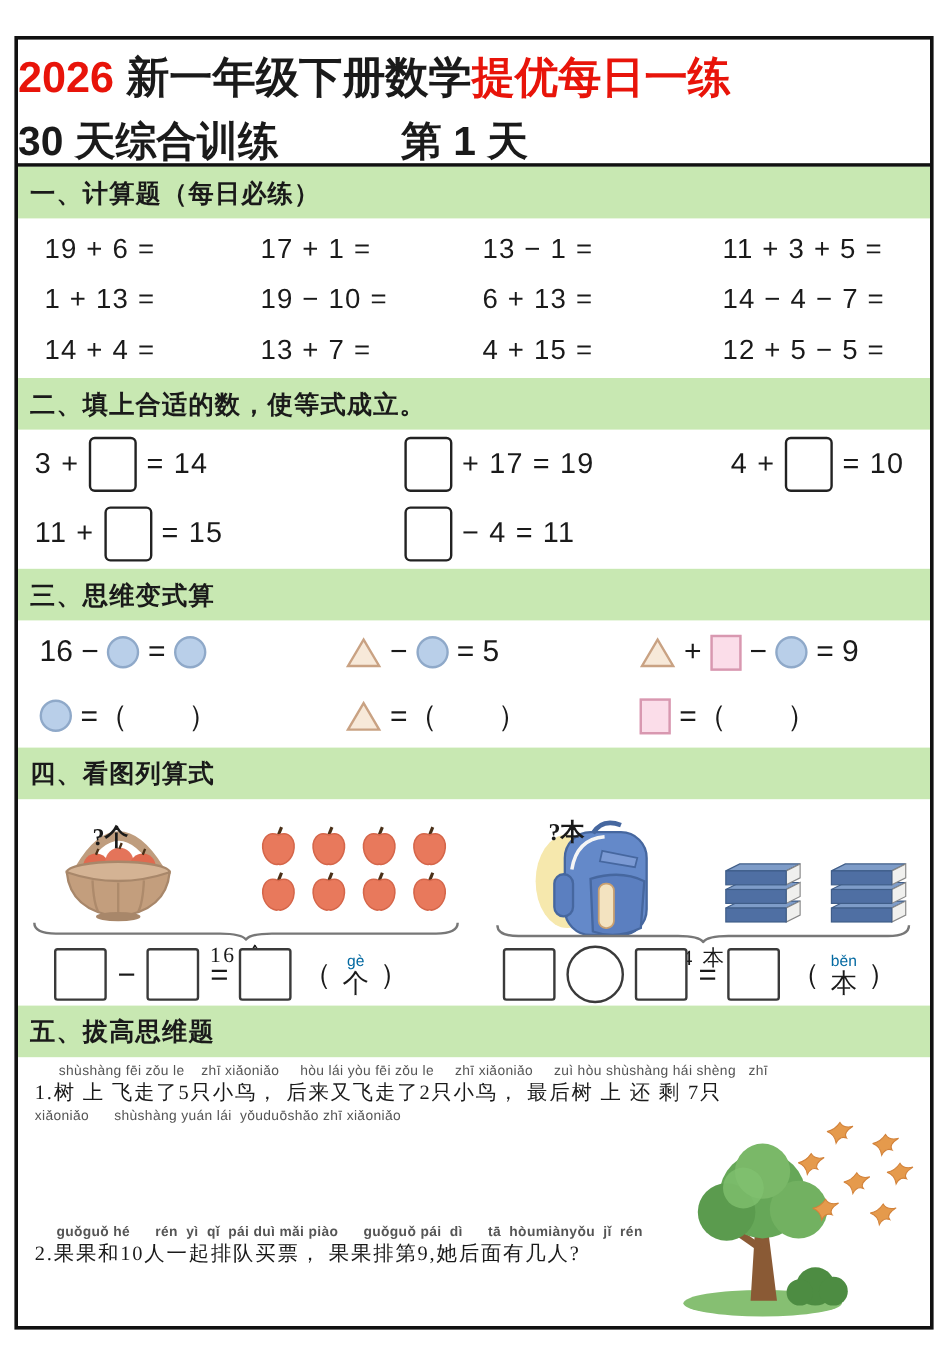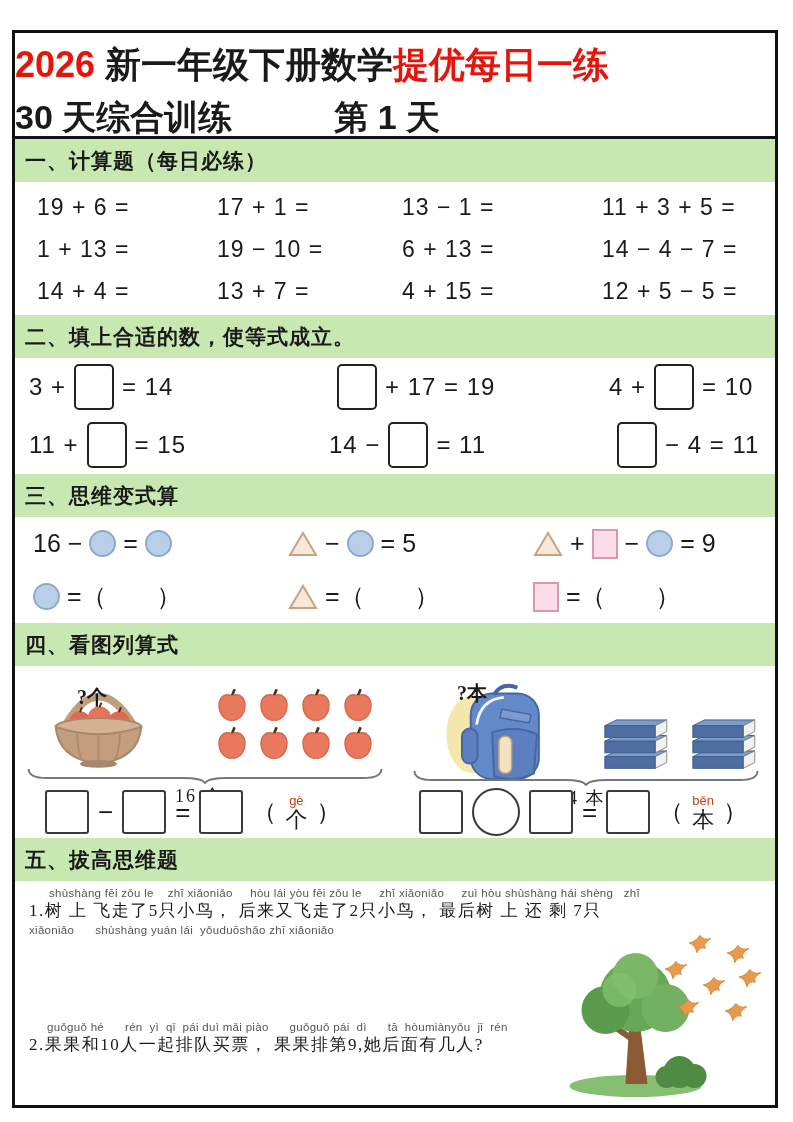--- a/index.html
+++ b/index.html
@@ -40,21 +40,21 @@
   .s4-body { height:172px; display:grid; grid-template-columns:390px 1fr; }
   .pic-cell { position:relative; }
   .brace { position:absolute; height:16px; }
   .total-label { position:absolute; font-family:"Liberation Serif", serif; font-size:18px; letter-spacing:2px; }
   .query-label { position:absolute; font-family:"Liberation Serif", serif; font-size:20px; font-weight:bold; }
   .eq-row { position:absolute; display:flex; align-items:center; gap:9px; font-size:26px; }
   .eq-box { width:44px; height:44px; border:2.5px solid #3a3a3a; border-radius:3px; background:#fff; flex:0 0 auto; }
   .eq-circle { width:48px; height:48px; border:2.5px solid #3a3a3a; border-radius:50%; background:#fff; flex:0 0 auto; }
   .unit-paren { font-size:24px; font-family:"Liberation Serif", serif; }
   .unit-stack { display:inline-flex; flex-direction:column; align-items:center; line-height:1; }
-  .unit-py { font-size:13px; color:#c2410c; margin-bottom:2px; font-family:"Liberation Sans", sans-serif; }
+  .unit-py { font-size:13px; color:#0369a1; margin-bottom:2px; font-family:"Liberation Sans", sans-serif; }
   .unit-char { font-size:22px; font-family:"Liberation Serif", serif; }
   .apples { position:absolute; width:176px; display:flex; flex-wrap:wrap; gap:4px 8px; }
   .apple { width:34px; height:34px; }
   .books { position:absolute; display:flex; gap:10px; }
 
   
   .s5-body { position:relative; height:208px; padding:6px 12px 0 14px; }
   .pinyin { font-size:11.5px; color:#555; white-space:pre; letter-spacing:0.3px; }
   .prob-text { font-family:"Liberation Serif", serif; font-size:17px; letter-spacing:1.5px; white-space:pre; margin-bottom:2px; }
   .p1-block { }
@@ -123,25 +123,20 @@
             <span>= 10</span>
           </span>
       </div>
       <div class="s2-row">
         <span class="fill-item">
             <span>11 +</span>
             <span class="fill-box"></span>
             <span>= 15</span>
           </span>
         <span class="fill-item">
-            <span>14 −</span>
-            <span class="fill-box"></span>
-            <span>= 11</span>
-          </span>
-        <span class="fill-item">
             <span></span>
             <span class="fill-box"></span>
             <span>− 4 = 11</span>
           </span>
       </div>
     </div>
 
     <div class="sec-head">三、思维变式算</div>
     <div class="s3-body">
       <div class="s3-row">
@@ -306,21 +301,21 @@
     </div>
 
     <div class="sec-head">五、拔高思维题</div>
     <div class="s5-body">
       <div class="p1-block">
         <div class="pinyin" style="padding-left:20px;">shùshàng fēi zǒu le    zhī xiǎoniǎo     hòu lái yòu fēi zǒu le     zhī xiǎoniǎo     zuì hòu shùshàng hái shèng   zhī</div>
         <div class="prob-text">1.树 上 飞走了5只小鸟， 后来又飞走了2只小鸟， 最后树 上 还 剩 7只</div>
         <div class="pinyin">xiǎoniǎo      shùshàng yuán lái  yǒuduōshǎo zhī xiǎoniǎo</div>
       </div>
       <div class="p2-block">
-        <div class="pinyin" style="padding-left:18px;">guǒguǒ hé      rén  yì  qǐ  pái duì mǎi piào      guǒguǒ pái  dì      tā  hòumiànyǒu  jǐ  rén</div>
+        <div class="pinyin" style="padding-left:18px;font-weight:bold;">guǒguǒ hé      rén  yì  qǐ  pái duì mǎi piào      guǒguǒ pái  dì      tā  hòumiànyǒu  jǐ  rén</div>
         <div class="prob-text">2.果果和10人一起排队买票， 果果排第9,她后面有几人?</div>
       </div>
       <div class="illustration">
         <svg class="tree-svg" width="145" height="150" viewBox="0 0 140 150">
           <ellipse cx="68" cy="138" rx="66" ry="11" fill="#86bf72"></ellipse>
           <circle cx="112" cy="124" r="16" fill="#4d8c42"></circle>
             <circle cx="127" cy="128" r="12" fill="#4d8c42"></circle>
             <circle cx="99" cy="129" r="11" fill="#4d8c42"></circle>
           <path d="M62 72 L58 136 L80 136 L72 72 Z" fill="#8a5a35"></path>
           <path d="M66 92 L46 78" stroke="#8a5a35" stroke-width="6"></path>

